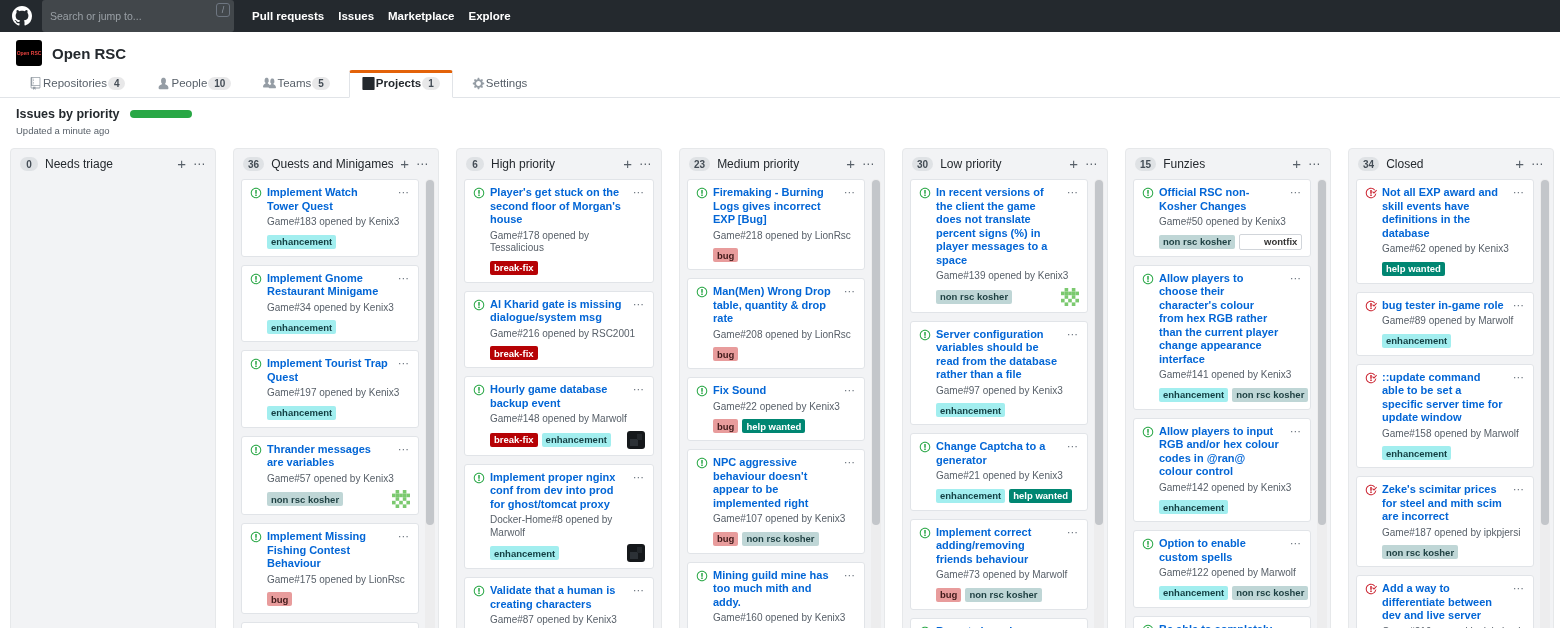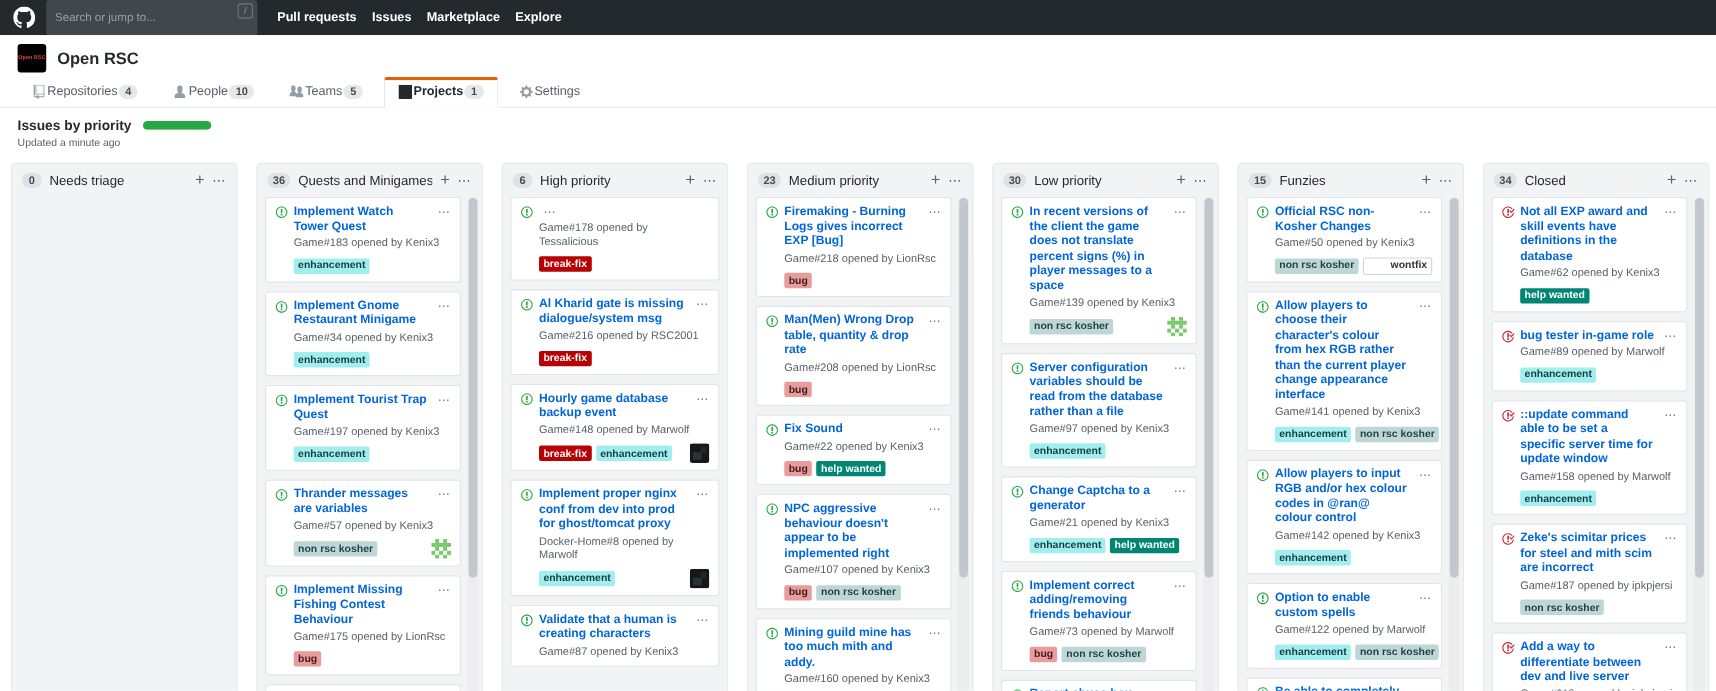--- a/index.html
+++ b/index.html
@@ -292,20 +292,21 @@
     </div>
     <div class="col-body">
 
     <div class="card">
       <div class="card-top">
         <span class="card-ico open">
           <svg width="12" height="12" viewBox="0 0 14 16" fill="currentColor">
                 <path d="M7 2.3c3.14 0 5.7 2.56 5.7 5.7s-2.56 5.7-5.7 5.7A5.71 5.71 0 0 1 1.3 8c0-3.14 2.56-5.7 5.7-5.7zM7 1C3.14 1 0 4.14 0 8s3.14 7 7 7 7-3.14 7-7-3.14-7-7-7zm1 3H6v5h2V4zm0 6H6v2h2v-2z"></path>
               </svg>
         </span>
+        <a class="card-title">Player's get stuck on the second floor of Morgan's house</a>
         <span class="card-kebab">⋯</span>
       </div>
       <div class="card-meta">Game#178 opened by Tessalicious</div>
       <div class="card-foot">
             <span class="lbl" style="background:#b60205;color:#ffffff;">break-fix</span>
           </div>
     </div>
     <div class="card">
       <div class="card-top">
         <span class="card-ico open">

